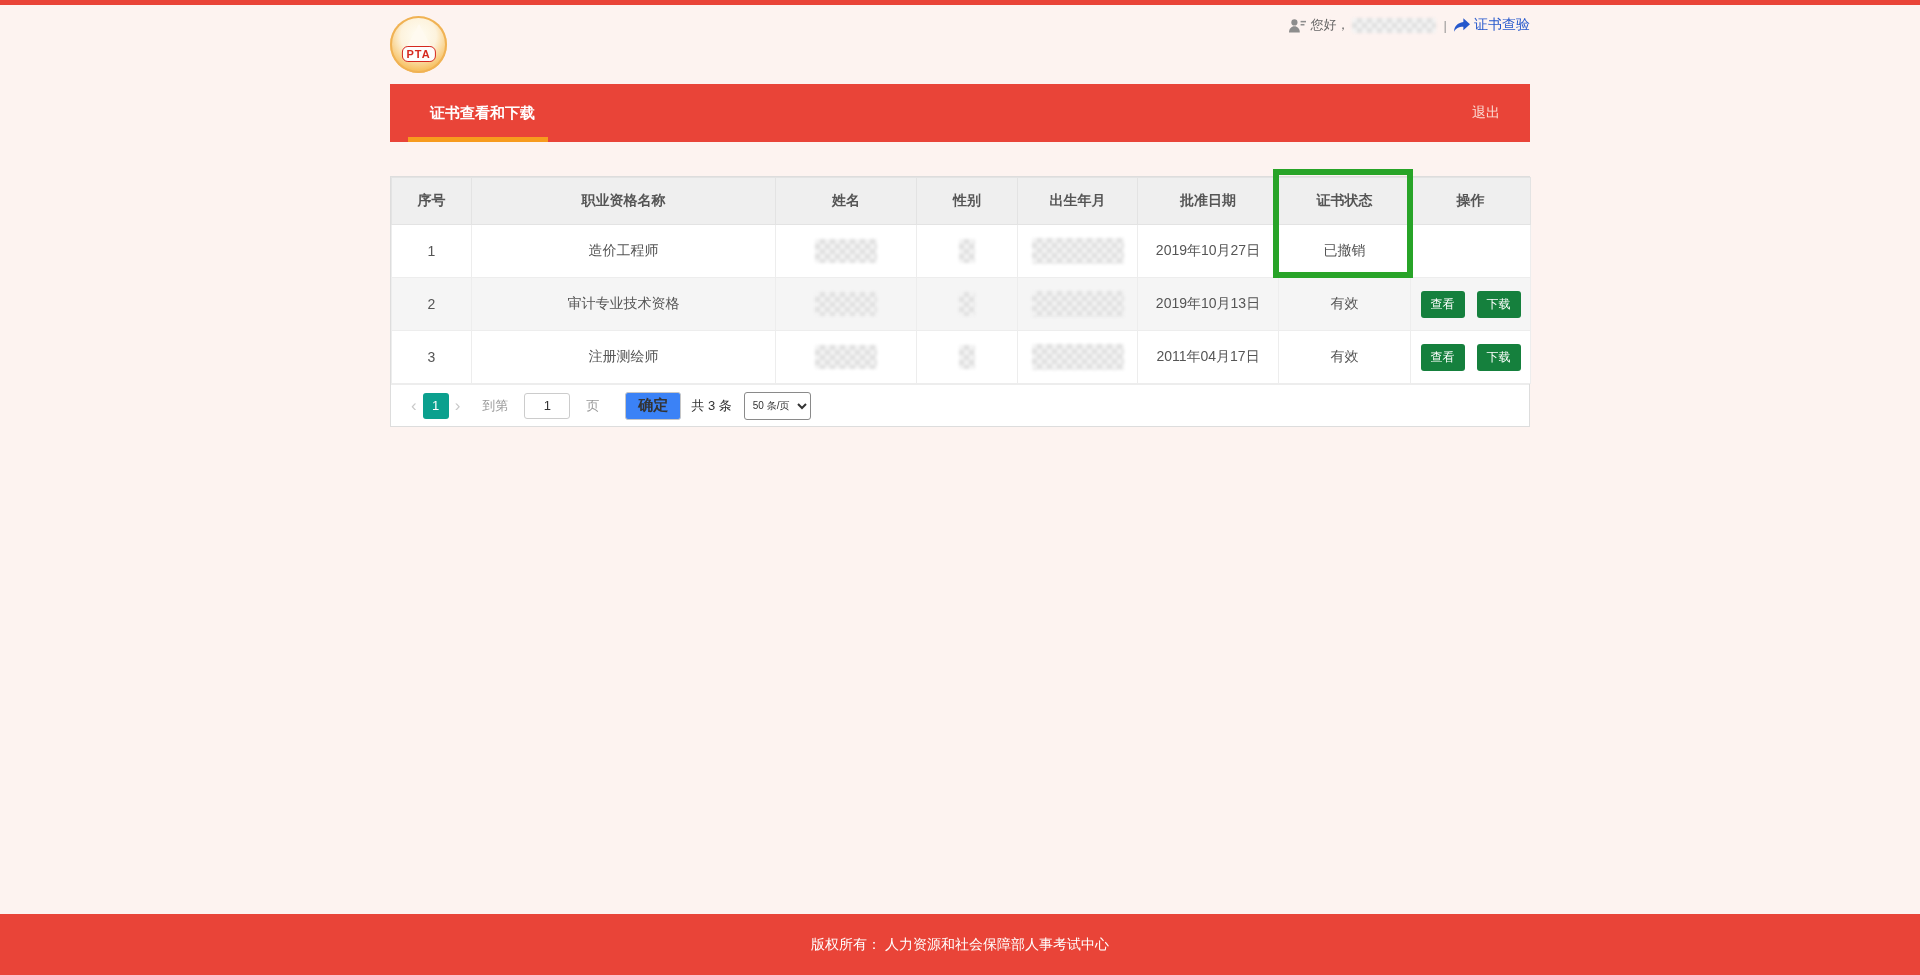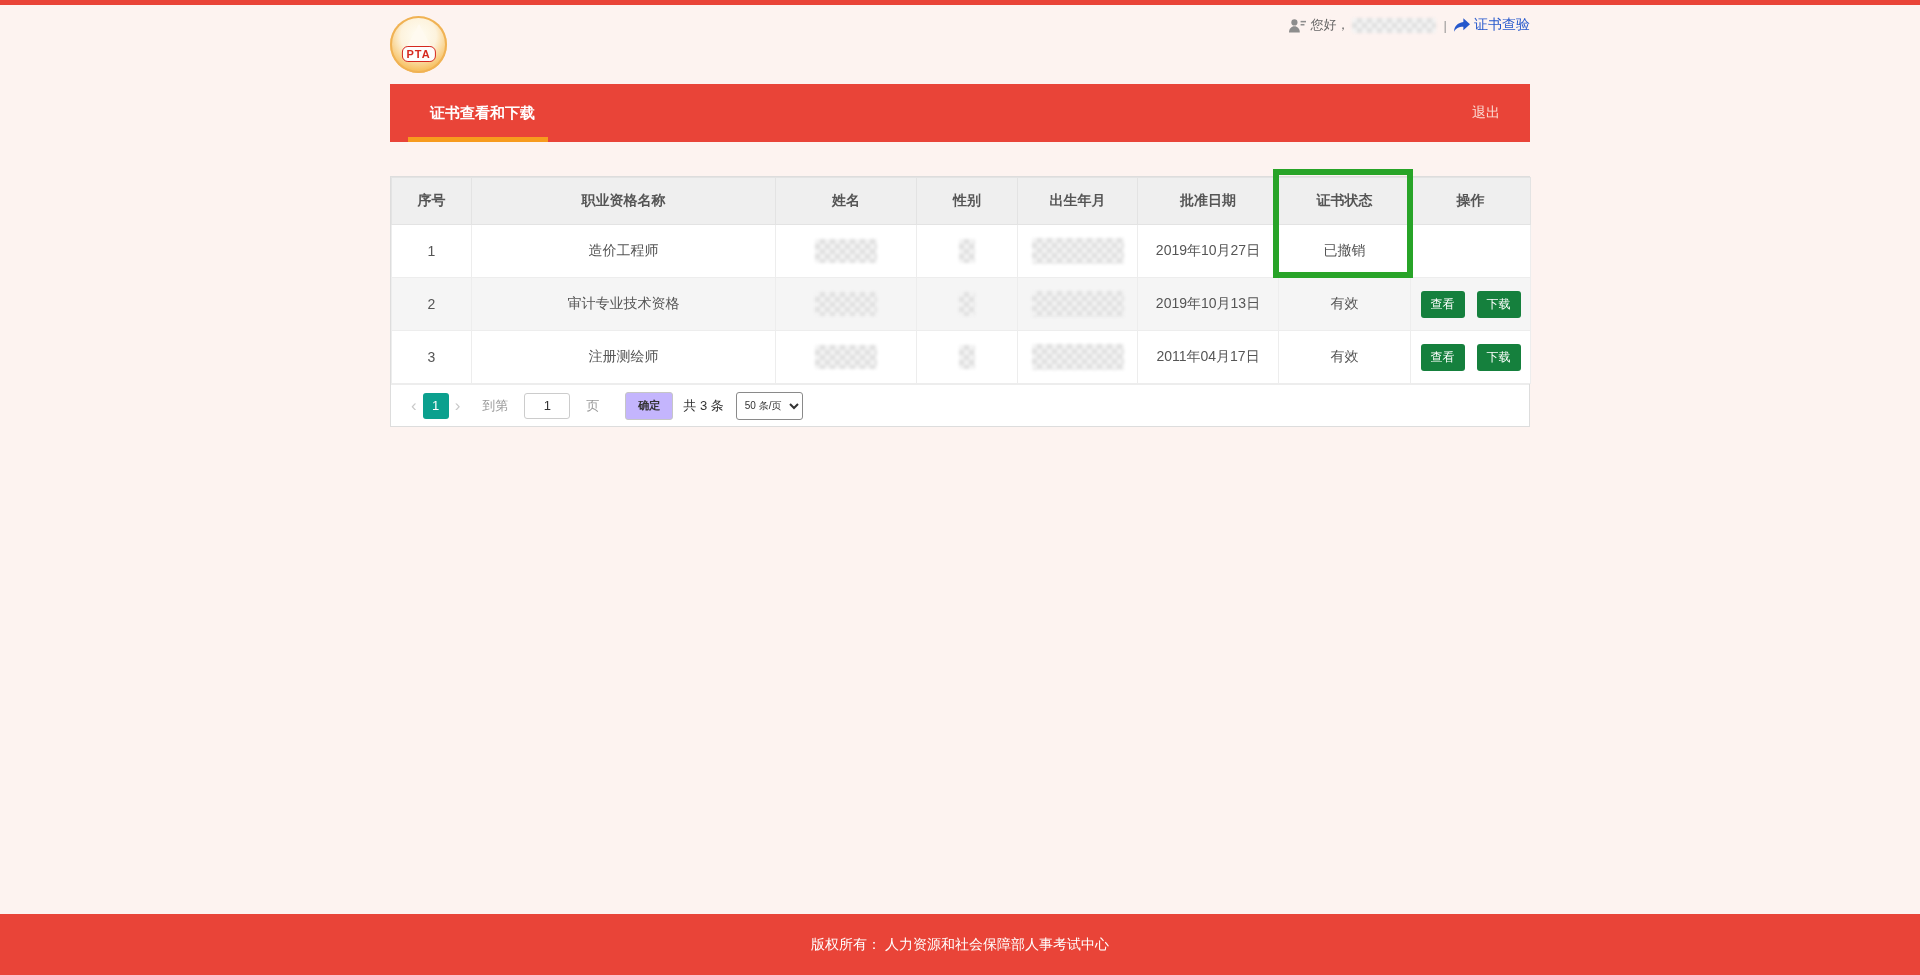--- a/index.html
+++ b/index.html
@@ -96,22 +96,22 @@
     background: #0ba08e; color: #fff; width: 26px; height: 26px;
     display: flex; align-items: center; justify-content: center;
     border-radius: 3px; font-size: 13px; cursor: pointer;
   }
   .pg-label { color: #9a9a9a; margin: 0 16px; }
   .pg-input {
     width: 46px; height: 26px; border: 1px solid #ccc; border-radius: 3px;
     text-align: center; font-size: 13px; color: #333; font-family: inherit;
   }
   .pg-confirm {
-    background: #c4b5fd; border: 1px solid #c6c6c6; border-radius: 3px; height: 28px;
-    padding: 0 12px; font-size: 11px; font-weight: bold; color: #333;
+    background: #3b82f6; border: 1px solid #c6c6c6; border-radius: 3px; height: 28px;
+    padding: 0 12px; font-size: 15px; font-weight: bold; color: #333;
     margin: 0 10px; cursor: pointer; font-family: inherit;
   }
   .pg-total { color: #333; margin-right: 12px; }
   .pg-size {
     height: 28px; border: 1px solid #8a8a8a; border-radius: 3px;
     font-size: 10px; padding: 0 4px; background: #fff; color: #333; font-family: inherit;
   }
 
   
   .footer {

